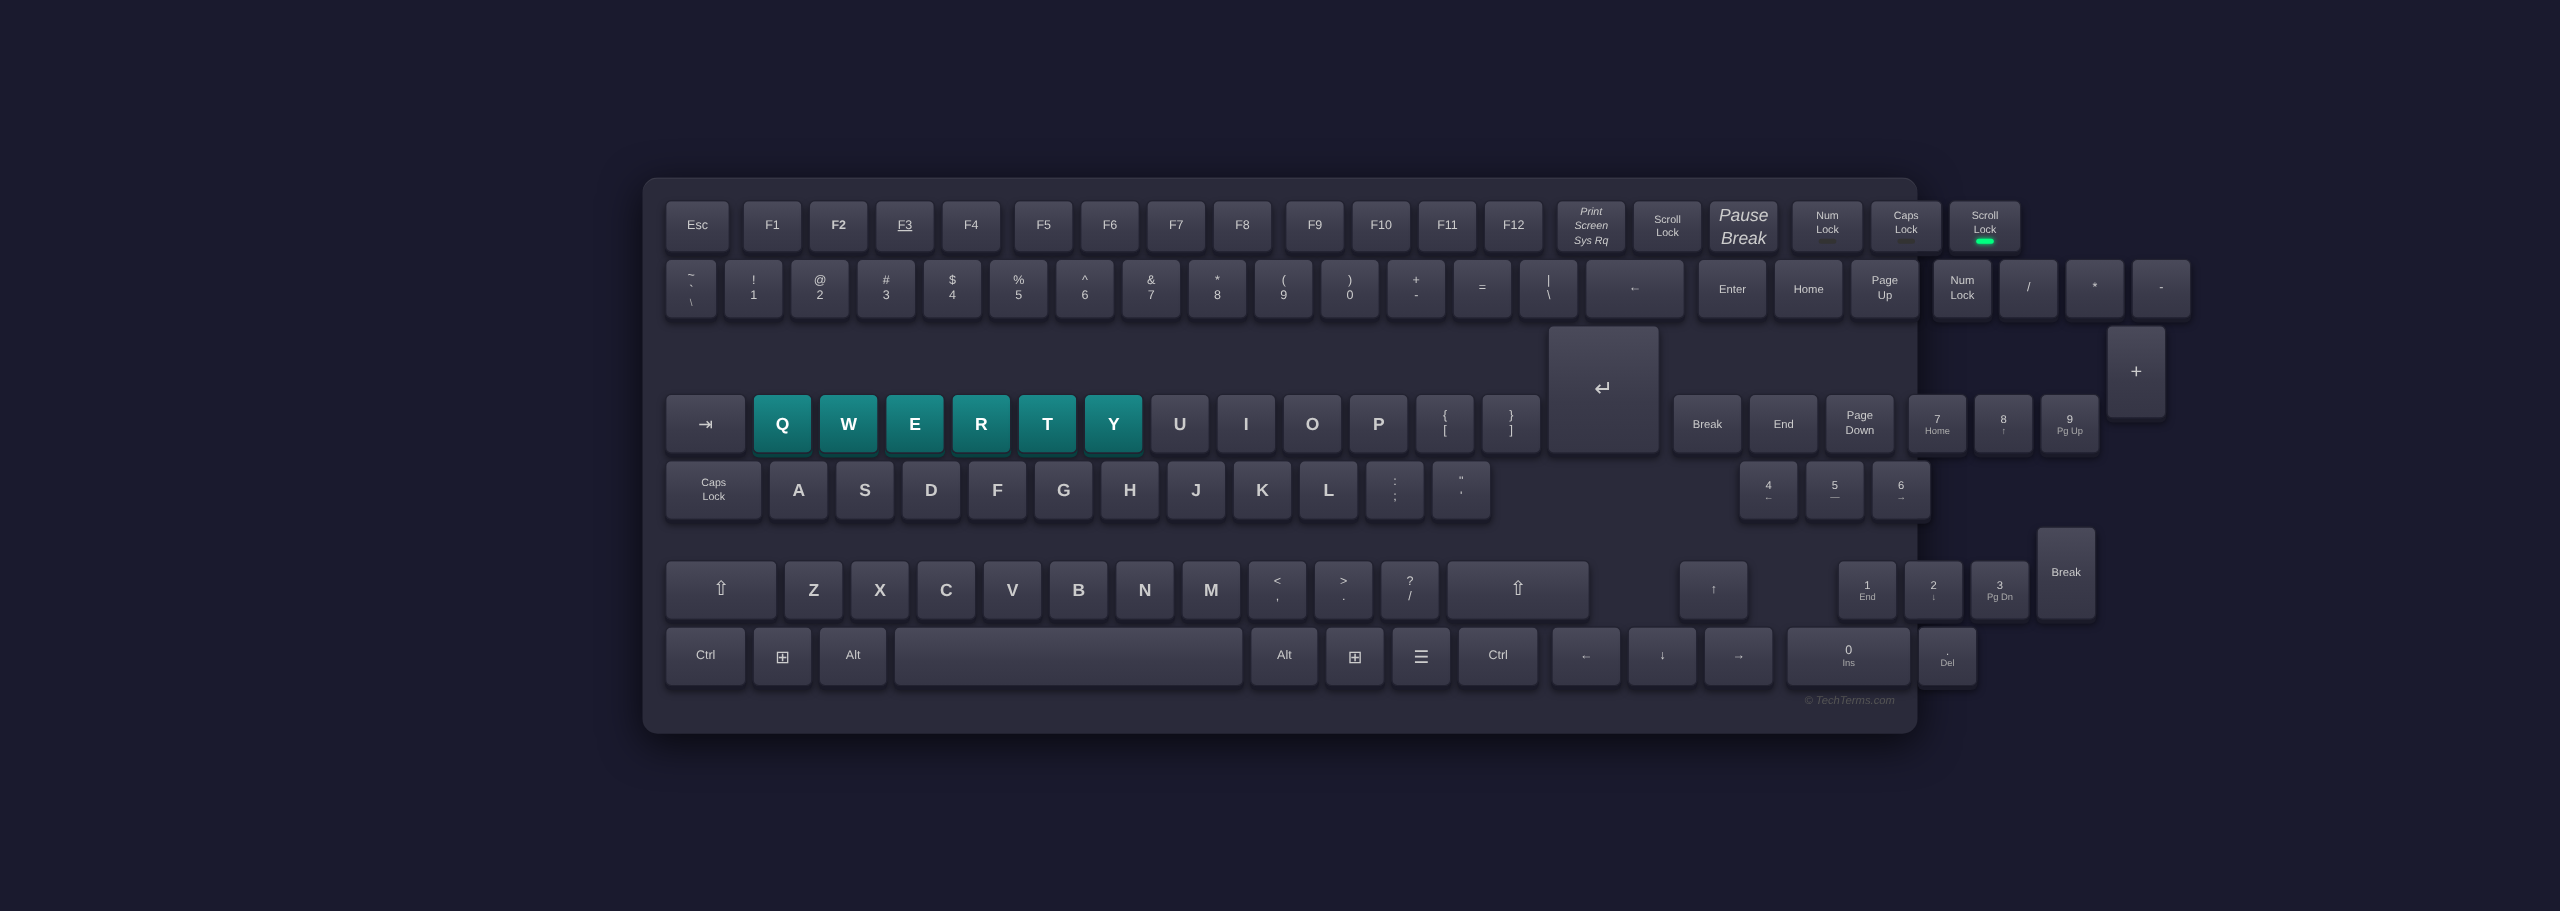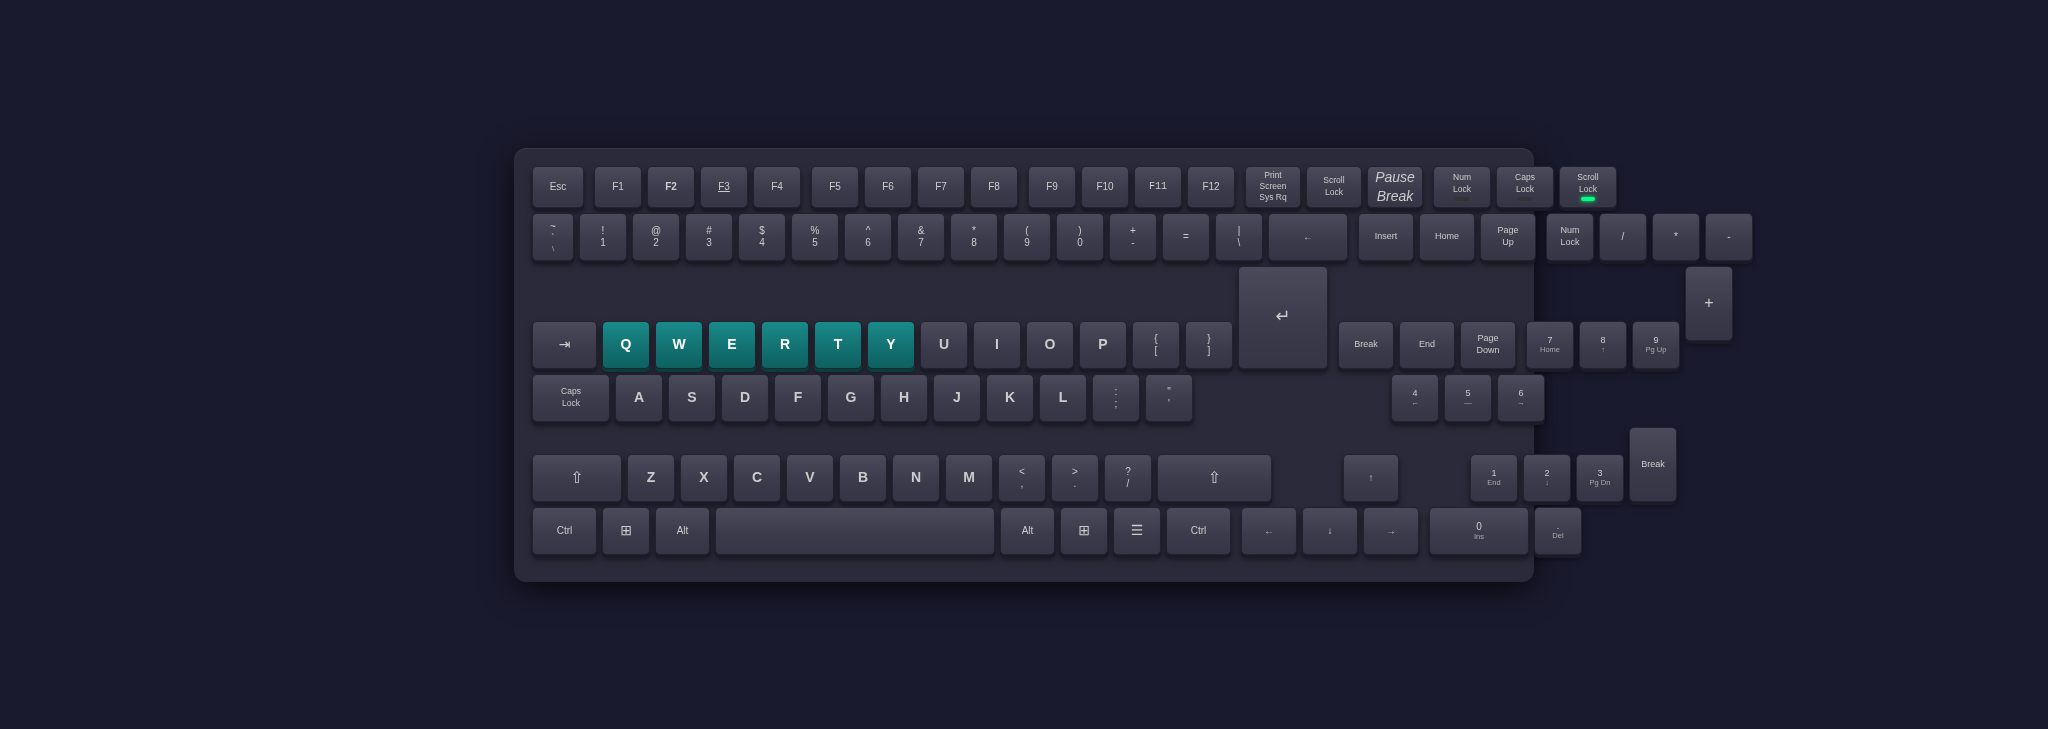--- a/index.html
+++ b/index.html
@@ -134,30 +134,30 @@
       </div>
 
     <div style="width:14px;"></div>
 
     <div class="key h-fn" style="min-width:48px;">
         <span>F9</span>
       </div>
     <div class="key h-fn" style="min-width:48px;">
         <span>F10</span>
       </div>
-    <div class="key h-fn" style="min-width:48px;font-family:Liberation Mono, monospace;">
+    <div class="key h-fn" style="min-width:48px;">
         <span>F11</span>
       </div>
     <div class="key h-fn" style="min-width:48px;">
         <span>F12</span>
       </div>
 
     <div style="width:8px;"></div>
 
-    <div class="key h-fn" style="min-width:56px;font-size:8.5px;">
+    <div class="key h-fn" style="min-width:56px;font-size:8.5px;font-style:italic;">
         <span style="line-height:1.3;">Print<br>Screen<br>Sys Rq</span>
       </div>
     <div class="key h-fn" style="min-width:56px;font-size:8.5px;">
         <span style="line-height:1.3;">Scroll<br>Lock</span>
       </div>
     <div class="key h-fn" style="min-width:56px;font-size:14px;font-style:italic;">
         <span style="line-height:1.3;">Pause<br>Break</span>
       </div>
 
     <div style="width:8px;"></div>
@@ -233,21 +233,21 @@
       <span>|</span>
       <span>\</span>
     </div>
     <div class="key h-standard backspace">
       <span>←</span>
     </div>
 
     <div style="width:8px;"></div>
 
     <div class="key h-standard" style="min-width:56px;font-size:9px;">
-        <span>Insert</span>
+        <span>Enter</span>
       </div>
     <div class="key h-standard" style="min-width:56px;font-size:9px;">
         <span>Home</span>
       </div>
     <div class="key h-standard" style="min-width:56px;font-size:9px;">
         <span style="line-height:1.3;">Page<br>Up</span>
       </div>
 
     <div style="width:8px;"></div>
 
@@ -515,13 +515,16 @@
     <div class="key h-standard numpad-zero">
       <span>0</span>
       <span class="key-sub">Ins</span>
     </div>
     <div class="key h-standard" style="min-width:48px;font-size:9px;">
       <span>.</span>
       <span class="key-sub">Del</span>
     </div>
   </div>
 
+  <div style="text-align:right;margin-top:6px;color:#555;font-size:9px;font-style:italic;">
+    <span>© TechTerms.com</span>
+  </div>
 </div>
 
 </body></html>

